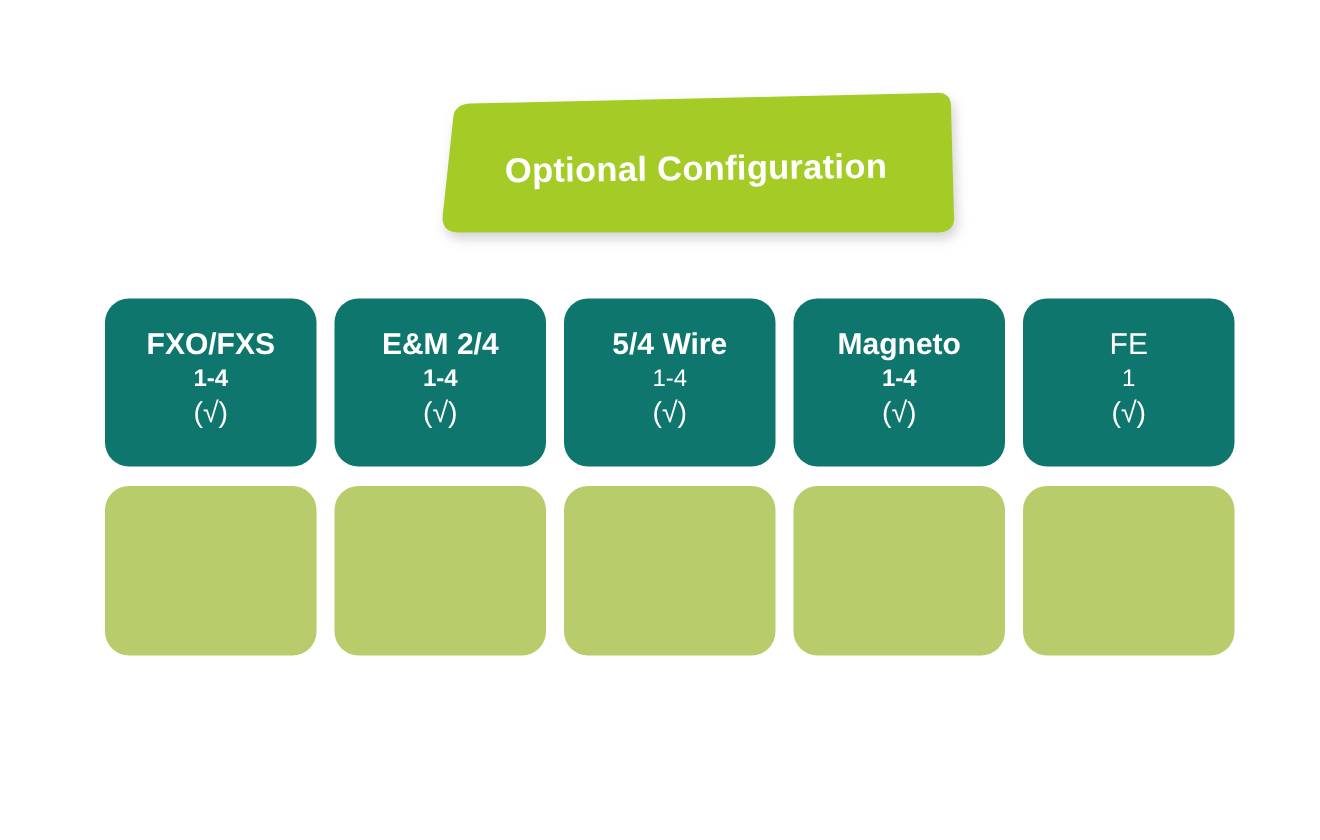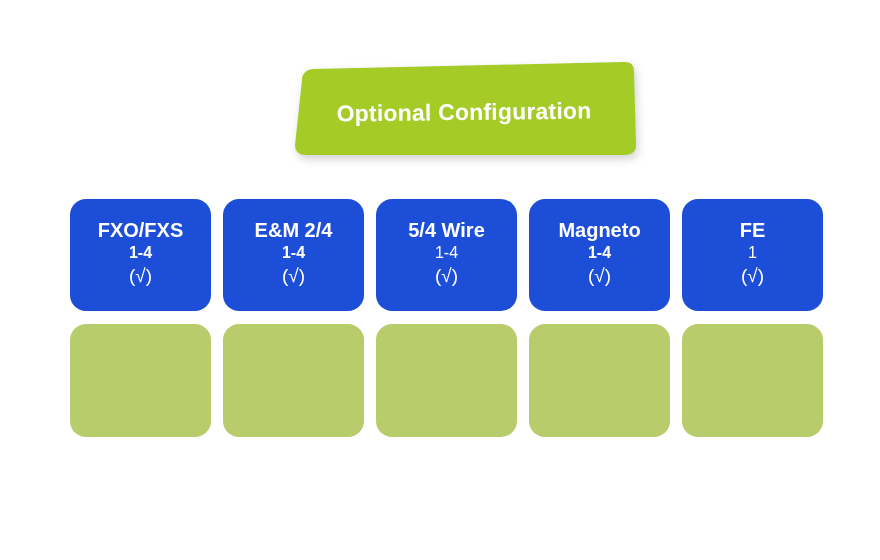--- a/index.html
+++ b/index.html
@@ -65,38 +65,38 @@
     position: absolute;
     left: 70px;
     top: 199px;
     display: flex;
     gap: 12px;
   }
   .card {
     width: 141px;
     height: 112px;
     border-radius: 16px;
-    background: #1d4ed8;
+    background: #0f766e;
     display: flex;
     flex-direction: column;
     align-items: center;
     justify-content: center;
     box-sizing: border-box;
     padding-bottom: 2px;
     color: #ffffff;
   }
   .card-title {
     font-size: 20px;
     font-weight: bold;
     line-height: 1.08;
     text-align: center;
     white-space: nowrap;
   }
   .card-title.light {
-    font-weight: bold;
+    font-weight: normal;
   }
   .card-range {
     font-size: 16px;
     font-weight: bold;
     line-height: 1.2;
     text-align: center;
     margin-top: 1px;
   }
   .card-range.light {
     font-weight: normal;

